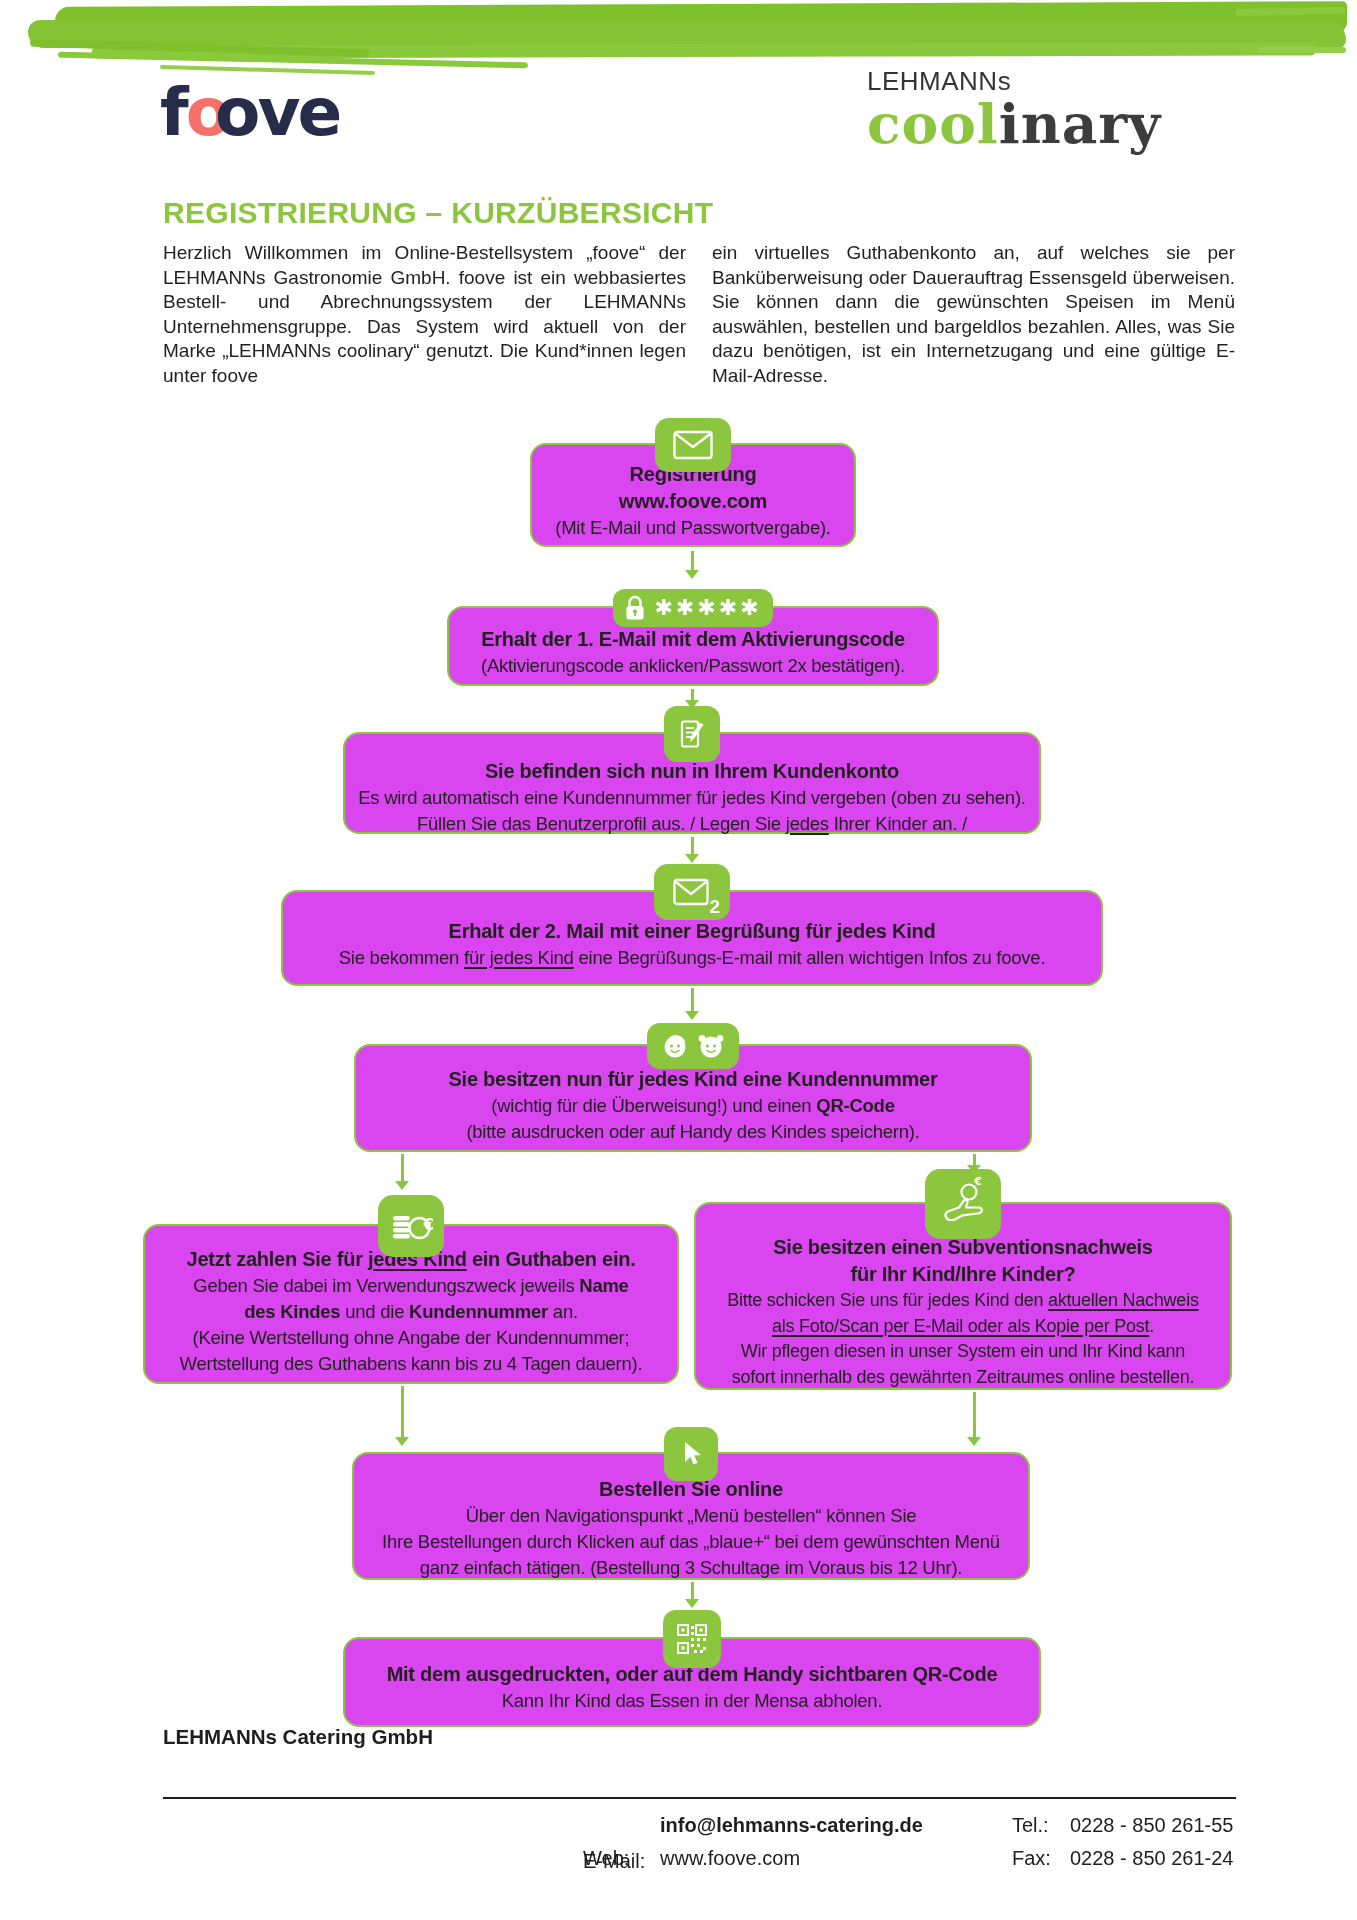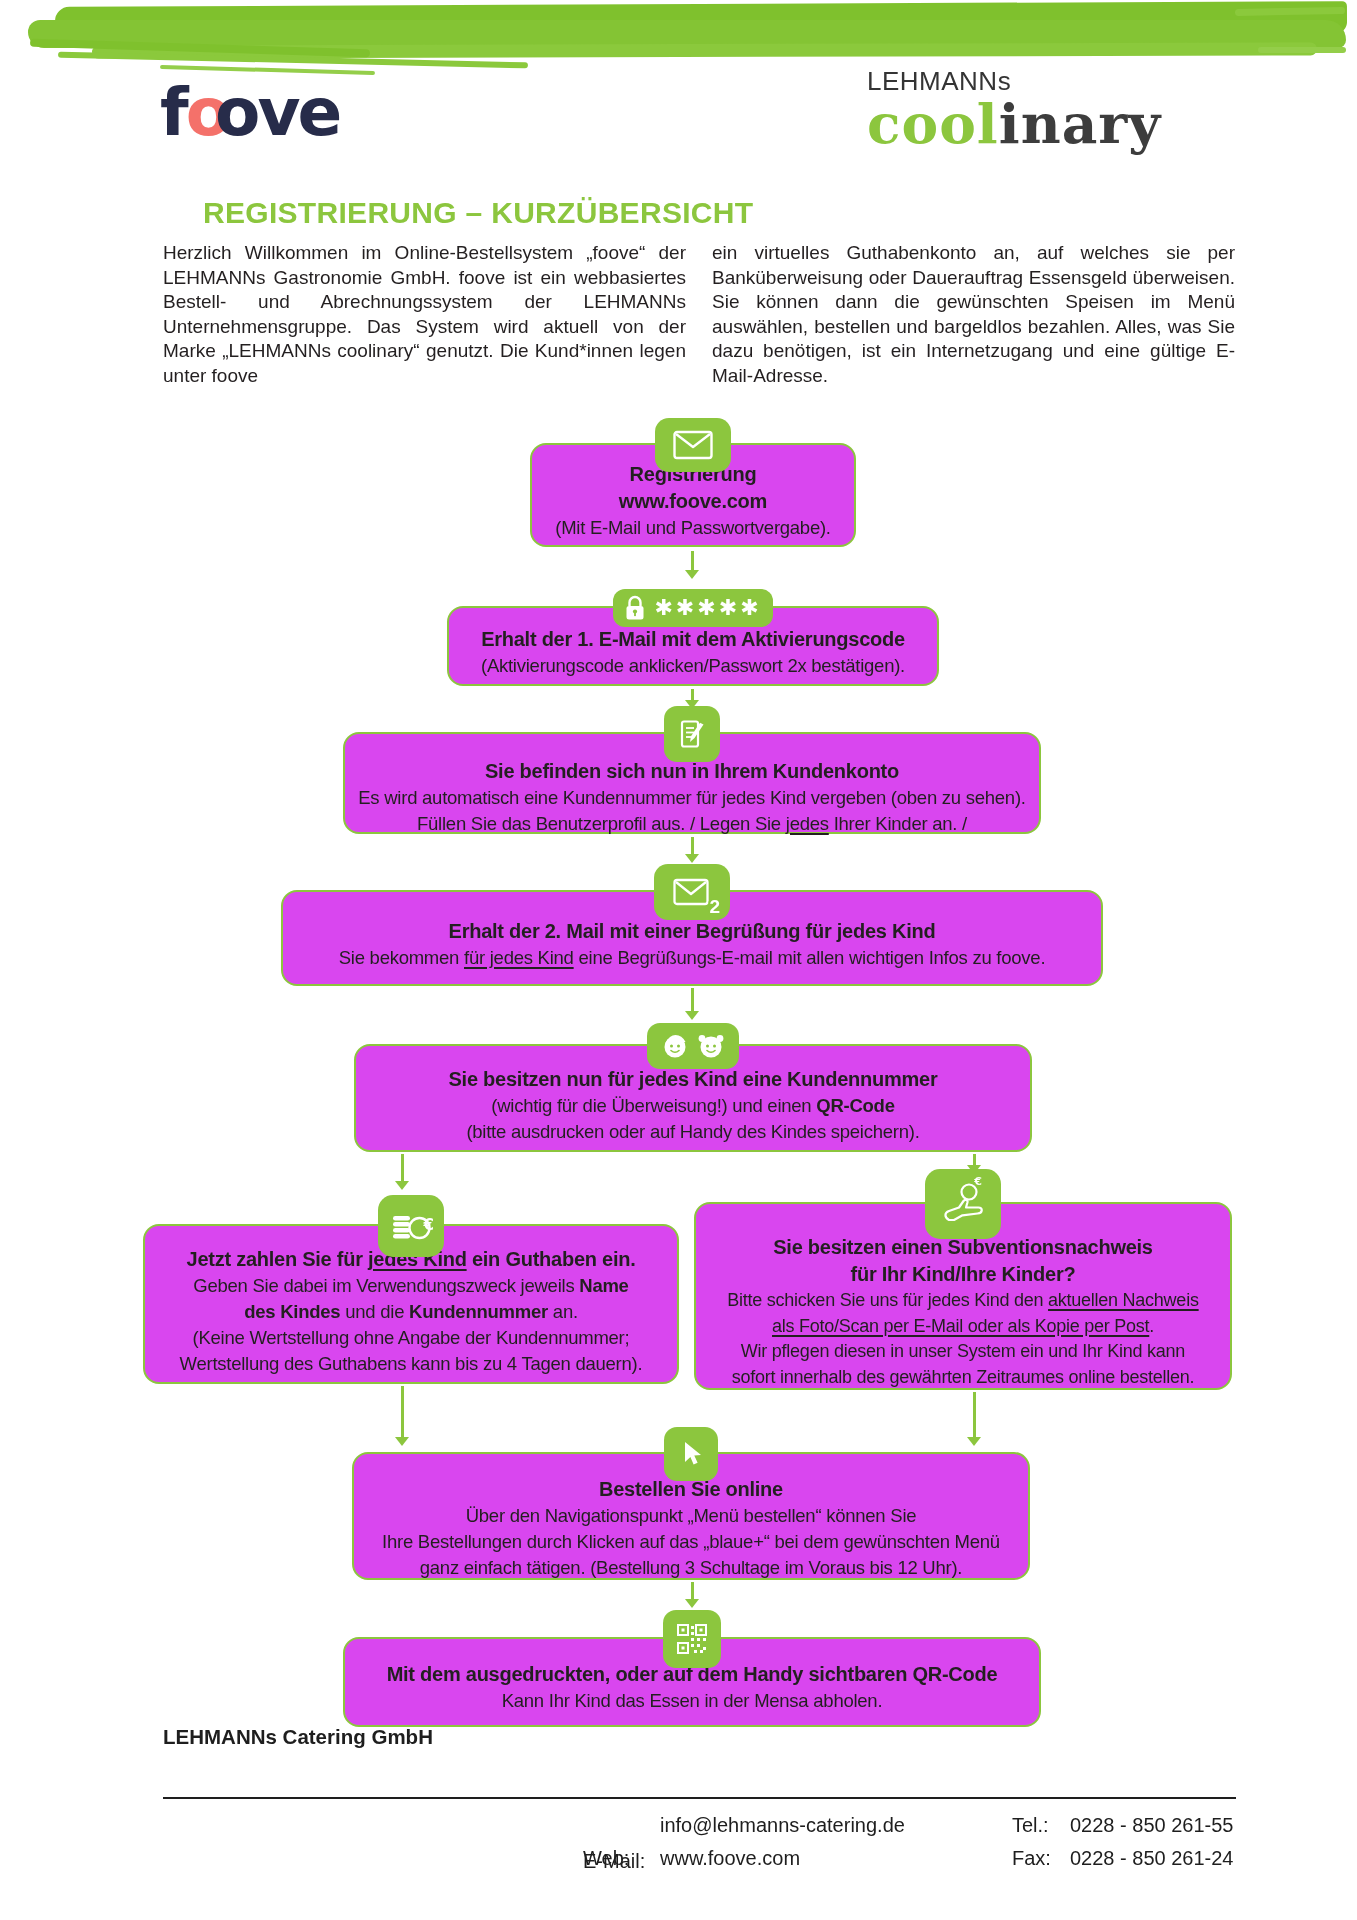--- a/index.html
+++ b/index.html
@@ -33,21 +33,21 @@
   #foove-logo .o2{margin-left:-13px;}
   #lehmanns-block{position:absolute;left:867px;top:66px;}
   #lehmanns-wordmark{font-size:26px;font-weight:500;color:#343434;letter-spacing:.5px;}
   #coolinary-wordmark{font-family:"DejaVu Serif",serif;font-weight:bold;font-size:55px;
     line-height:1.05;letter-spacing:1px;margin-top:-2px;}
   #coolinary-wordmark .green{color:var(--green);}
   #coolinary-wordmark .sketch{color:var(--sketch);}
 
   
   #page-title{position:absolute;left:163px;top:196px;font-size:30px;font-weight:bold;
-    color:var(--green);letter-spacing:.3px;margin-left:40px;}
+    color:var(--green);letter-spacing:.3px;}
   .intro-col{position:absolute;top:241px;width:523px;font-size:19px;line-height:24.5px;
     text-align:justify;color:var(--ink);}
   #intro-left{left:163px;}
   #intro-right{left:712px;}
 
   
   .fbox{position:absolute;border:2.5px solid var(--green);border-radius:16px;background:#d946ef;
     text-align:center;}
   .fbox .ln{font-size:18.5px;line-height:26px;letter-spacing:-.25px;}
   .fbox .ln.hd{font-size:20px;line-height:27px;}
@@ -100,21 +100,21 @@
   #a6l{left:395px;top:1386px;height:60px;}
   #a6r{left:967px;top:1392px;height:54px;}
   #a7{left:685px;top:1582px;height:26px;}
 
   
   #footer-rule{position:absolute;left:163px;top:1797px;width:1073px;height:2px;background:#1e1e1e;}
   .fcell{position:absolute;font-size:20px;color:#1e1e1e;white-space:nowrap;}
   #f-company{left:163px;top:1725px;font-size:20.5px;font-weight:bold;}
   #f-address{left:163px;top:1847px;margin-top:38px;}
   #f-email-label{left:583px;top:1814px;margin-top:36px;}
-  #f-email{left:660px;top:1814px;}
+  #f-email{left:660px;top:1814px;font-weight:bold;}
   #f-web-label{left:583px;top:1847px;}
   #f-web{left:660px;top:1847px;}
   #f-tel-label{left:1012px;top:1814px;}
   #f-tel{left:1070px;top:1814px;}
   #f-fax-label{left:1012px;top:1847px;}
   #f-fax{left:1070px;top:1847px;}
 </style>
 </head>
 <body>
 

